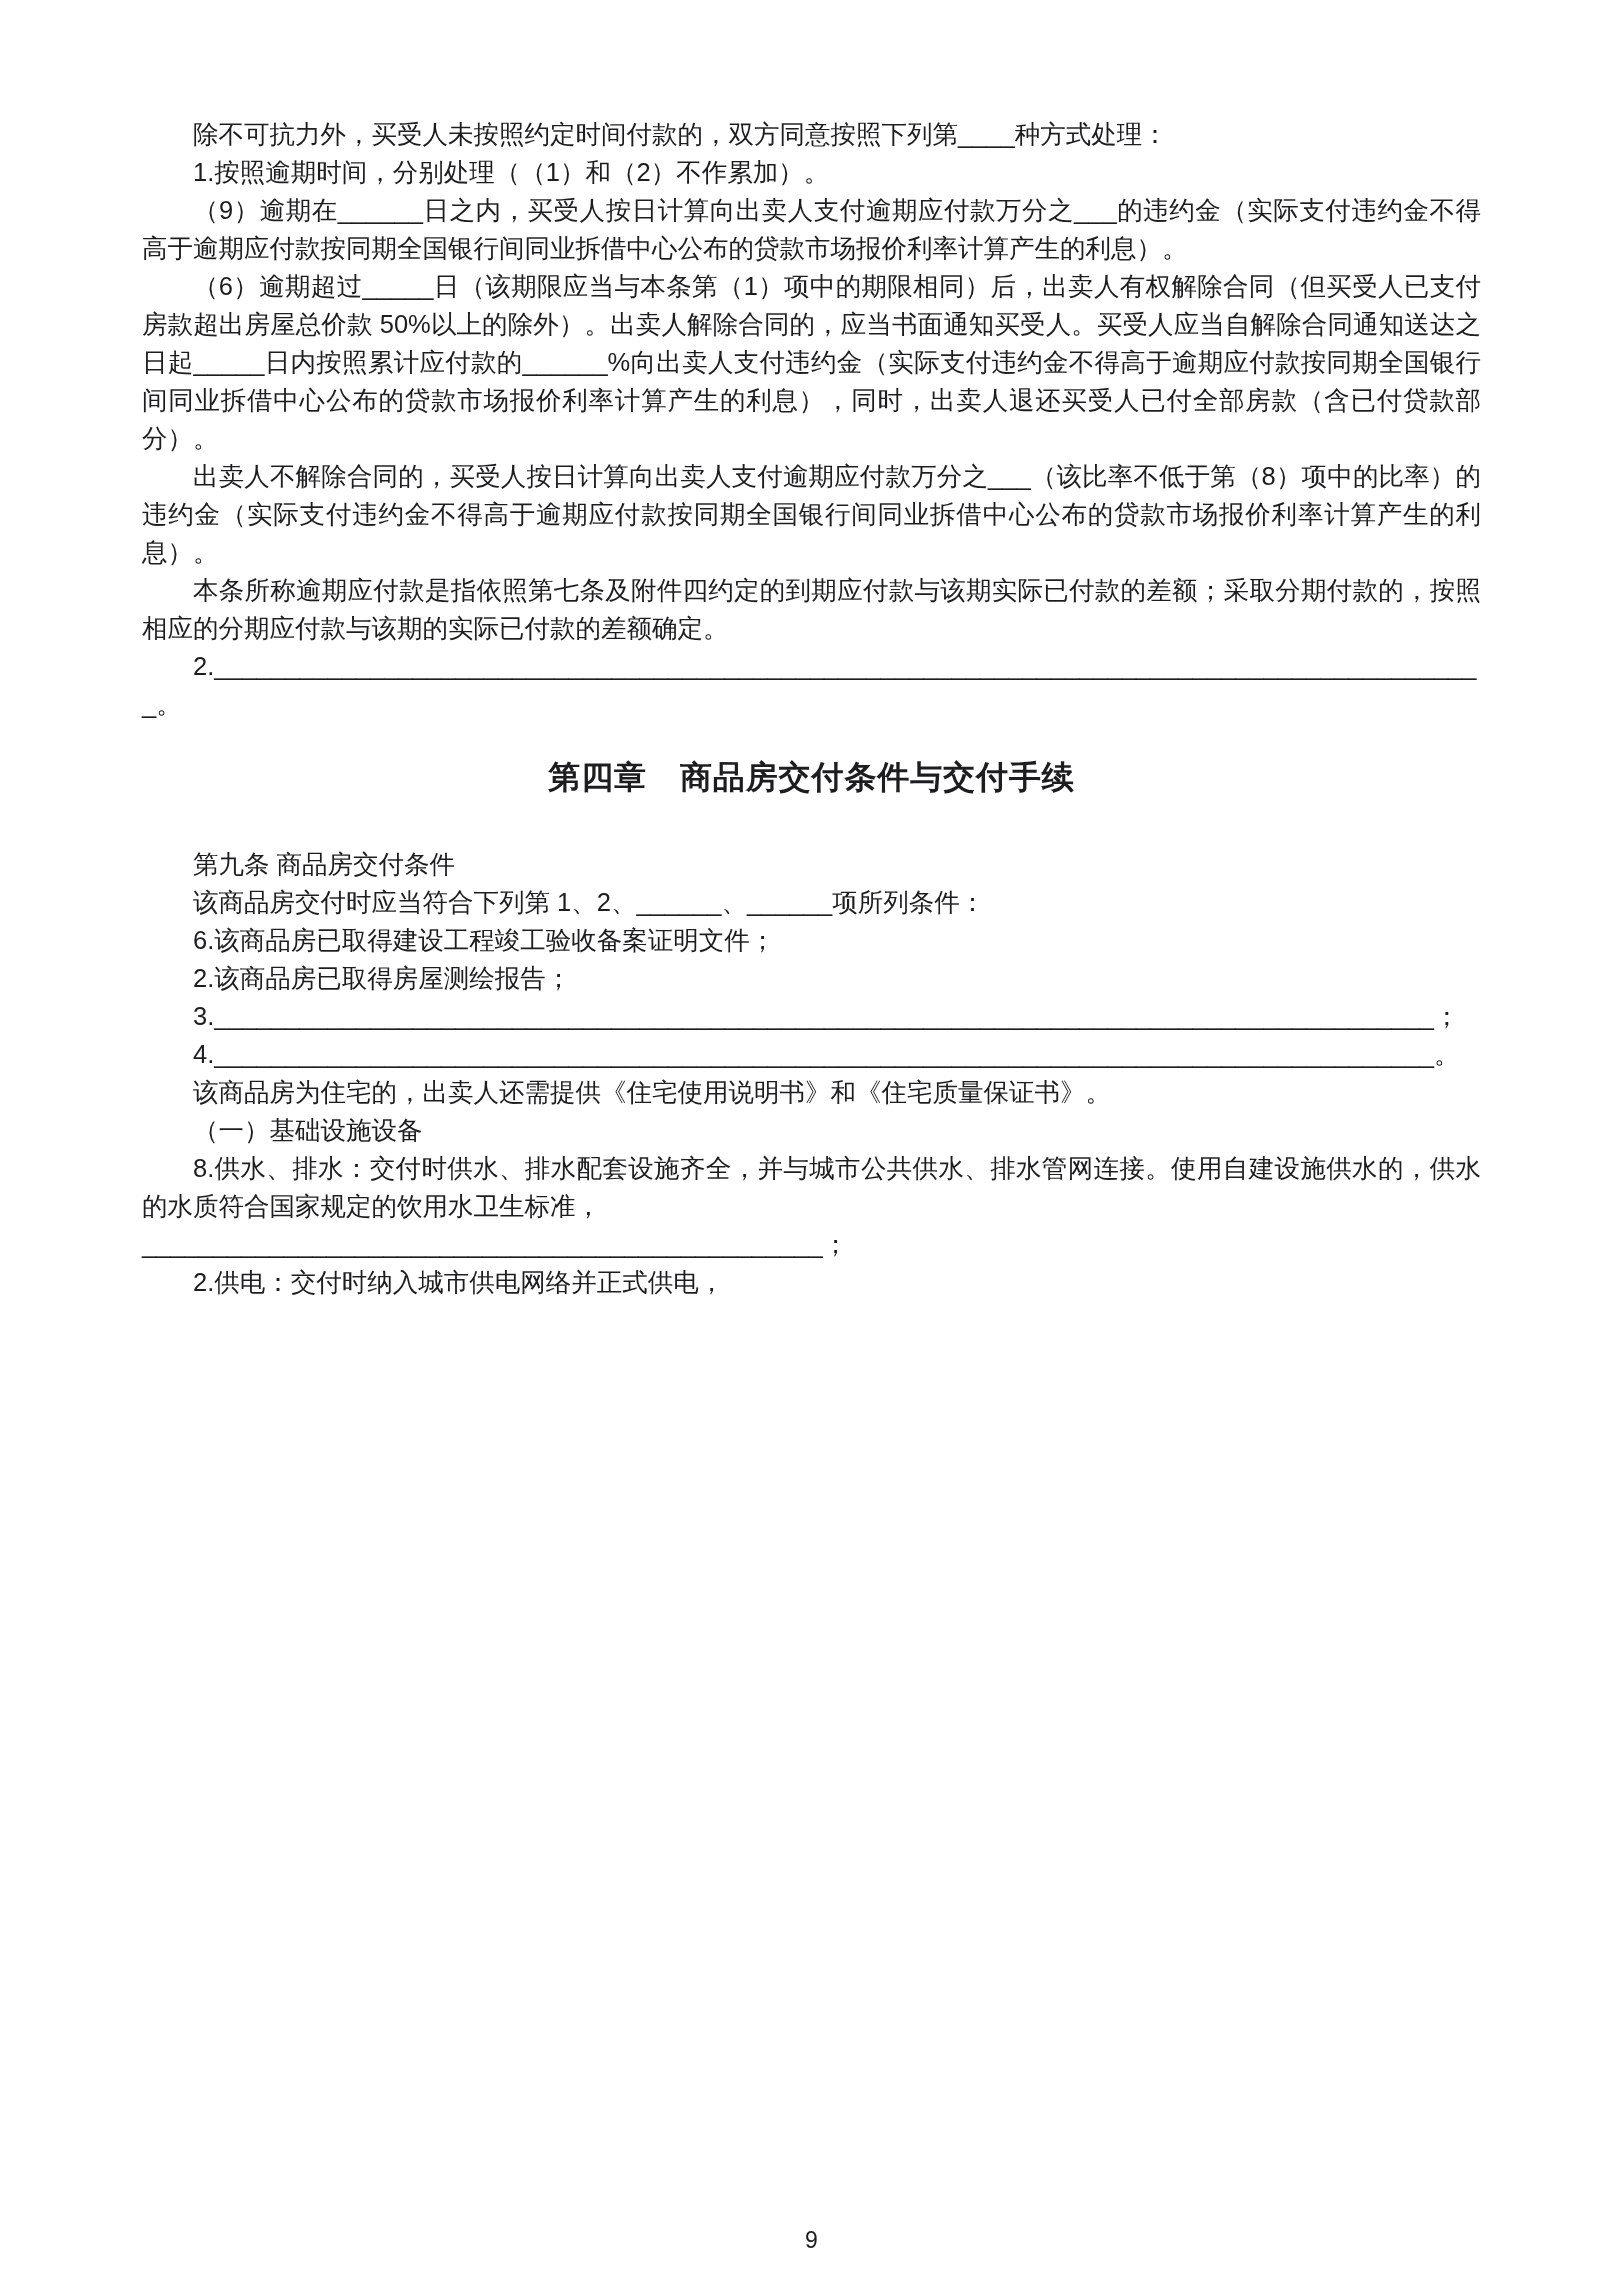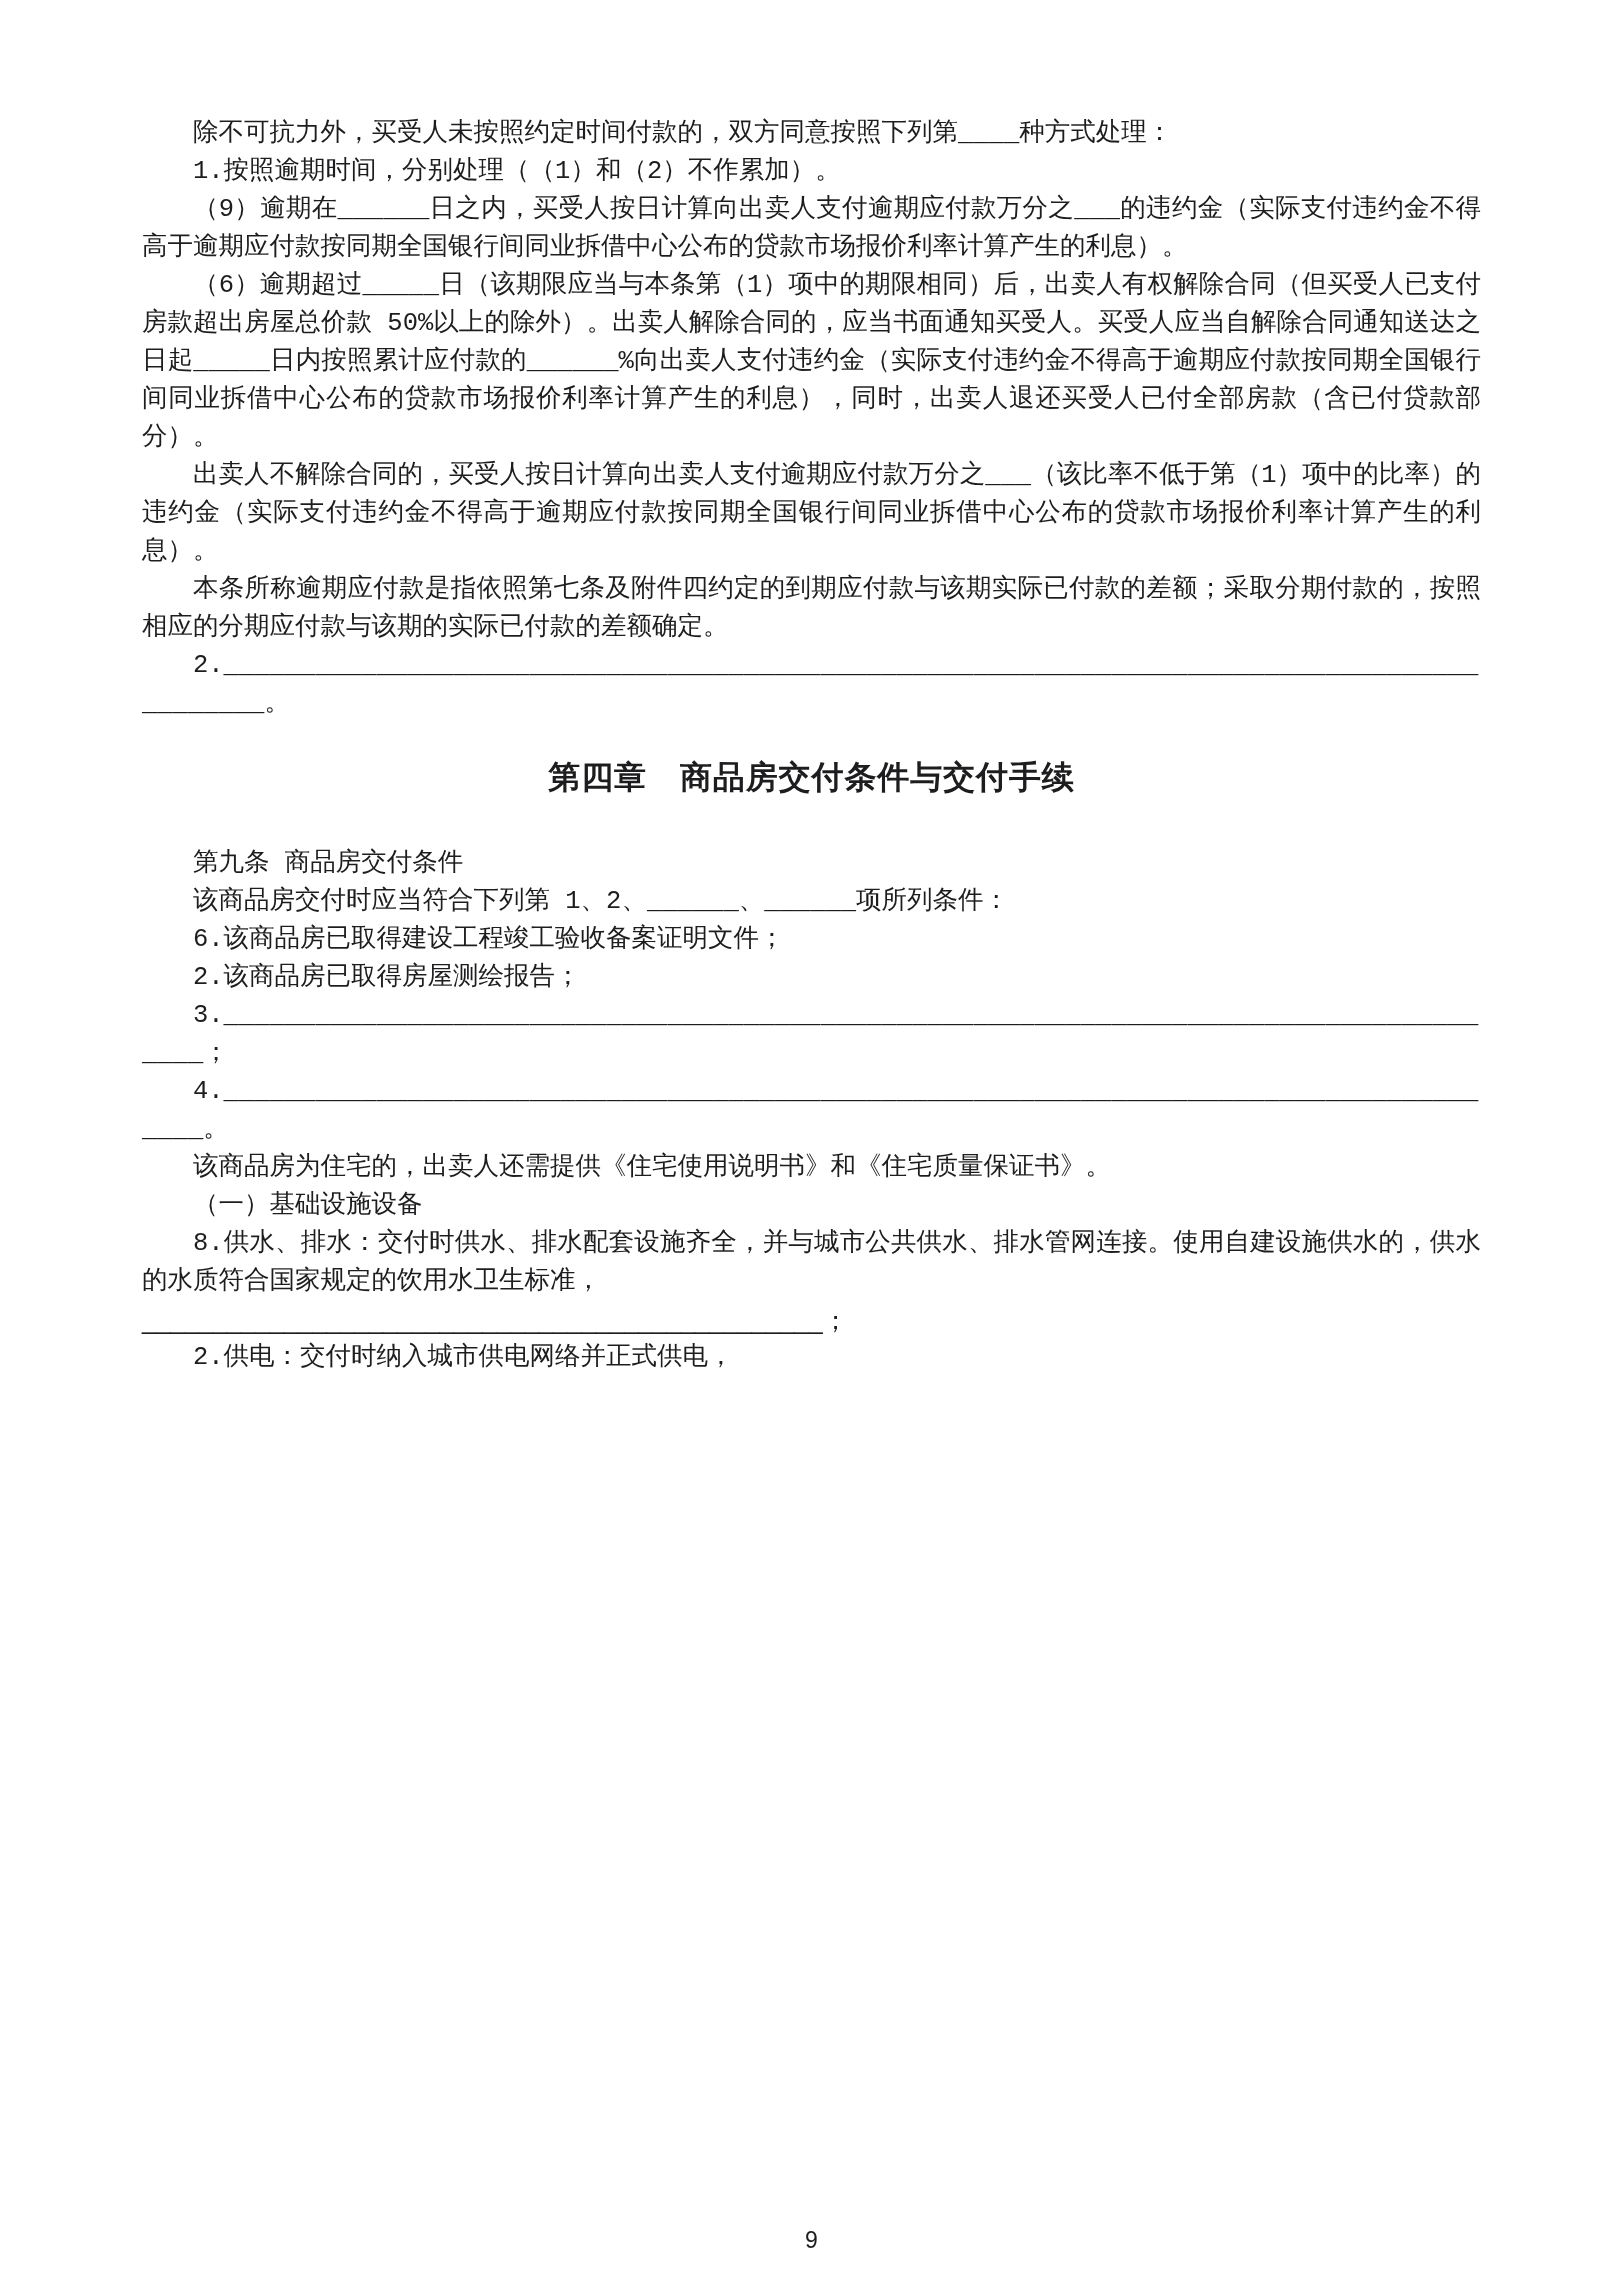--- a/index.html
+++ b/index.html
@@ -23,21 +23,21 @@
     right: 142px;
     top: 115px;
     font-size: 25.5px;
     line-height: 38px;
     text-align: justify;
   }
   p.para {
     margin: 0;
     word-break: break-all;
   }
-  .indent2   { text-indent: 2em; font-family: Liberation Mono, monospace; }
+  .indent2   { text-indent: 2em; }
   .indent15  { text-indent: 1.4em; }
   .noindent  { text-indent: 0; }
   .chapter-heading {
     font-size: 32px;
     font-weight: 700;
     text-align: center;
     text-indent: 0;
     line-height: 55px;
     margin: 27px 0 40px 0;
     letter-spacing: 0.9px;
@@ -54,21 +54,21 @@
 </style>
 </head>
 <body>
 
 <div class="page">
   <div class="content" id="document-body">
       <p class="para indent2">除不可抗力外，买受人未按照约定时间付款的，双方同意按照下列第____种方式处理：</p>
       <p class="para indent2">1.按照逾期时间，分别处理（（1）和（2）不作累加）。</p>
       <p class="para indent2">（9）逾期在______日之内，买受人按日计算向出卖人支付逾期应付款万分之___的违约金（实际支付违约金不得高于逾期应付款按同期全国银行间同业拆借中心公布的贷款市场报价利率计算产生的利息）。</p>
       <p class="para indent2">（6）逾期超过_____日（该期限应当与本条第（1）项中的期限相同）后，出卖人有权解除合同（但买受人已支付房款超出房屋总价款 50%以上的除外）。出卖人解除合同的，应当书面通知买受人。买受人应当自解除合同通知送达之日起_____日内按照累计应付款的______%向出卖人支付违约金（实际支付违约金不得高于逾期应付款按同期全国银行间同业拆借中心公布的贷款市场报价利率计算产生的利息），同时，出卖人退还买受人已付全部房款（含已付贷款部分）。</p>
-      <p class="para indent2">出卖人不解除合同的，买受人按日计算向出卖人支付逾期应付款万分之___（该比率不低于第（1）项中的比率）的违约金（实际支付违约金不得高于逾期应付款按同期全国银行间同业拆借中心公布的贷款市场报价利率计算产生的利息）。</p>
+      <p class="para indent2">出卖人不解除合同的，买受人按日计算向出卖人支付逾期应付款万分之___（该比率不低于第（8）项中的比率）的违约金（实际支付违约金不得高于逾期应付款按同期全国银行间同业拆借中心公布的贷款市场报价利率计算产生的利息）。</p>
       <p class="para indent2">本条所称逾期应付款是指依照第七条及附件四约定的到期应付款与该期实际已付款的差额；采取分期付款的，按照相应的分期应付款与该期的实际已付款的差额确定。</p>
       <p class="para indent2">2.__________________________________________________________________________________________。</p>
       <h2 class="chapter-heading">第四章　商品房交付条件与交付手续</h2>
       <p class="para indent2">第九条 商品房交付条件</p>
       <p class="para indent2">该商品房交付时应当符合下列第 1、2、______、______项所列条件：</p>
       <p class="para indent2">6.该商品房已取得建设工程竣工验收备案证明文件；</p>
       <p class="para indent2">2.该商品房已取得房屋测绘报告；</p>
       <p class="para indent2">3.______________________________________________________________________________________；</p>
       <p class="para indent2">4.______________________________________________________________________________________。</p>
       <p class="para indent2">该商品房为住宅的，出卖人还需提供《住宅使用说明书》和《住宅质量保证书》。</p>

